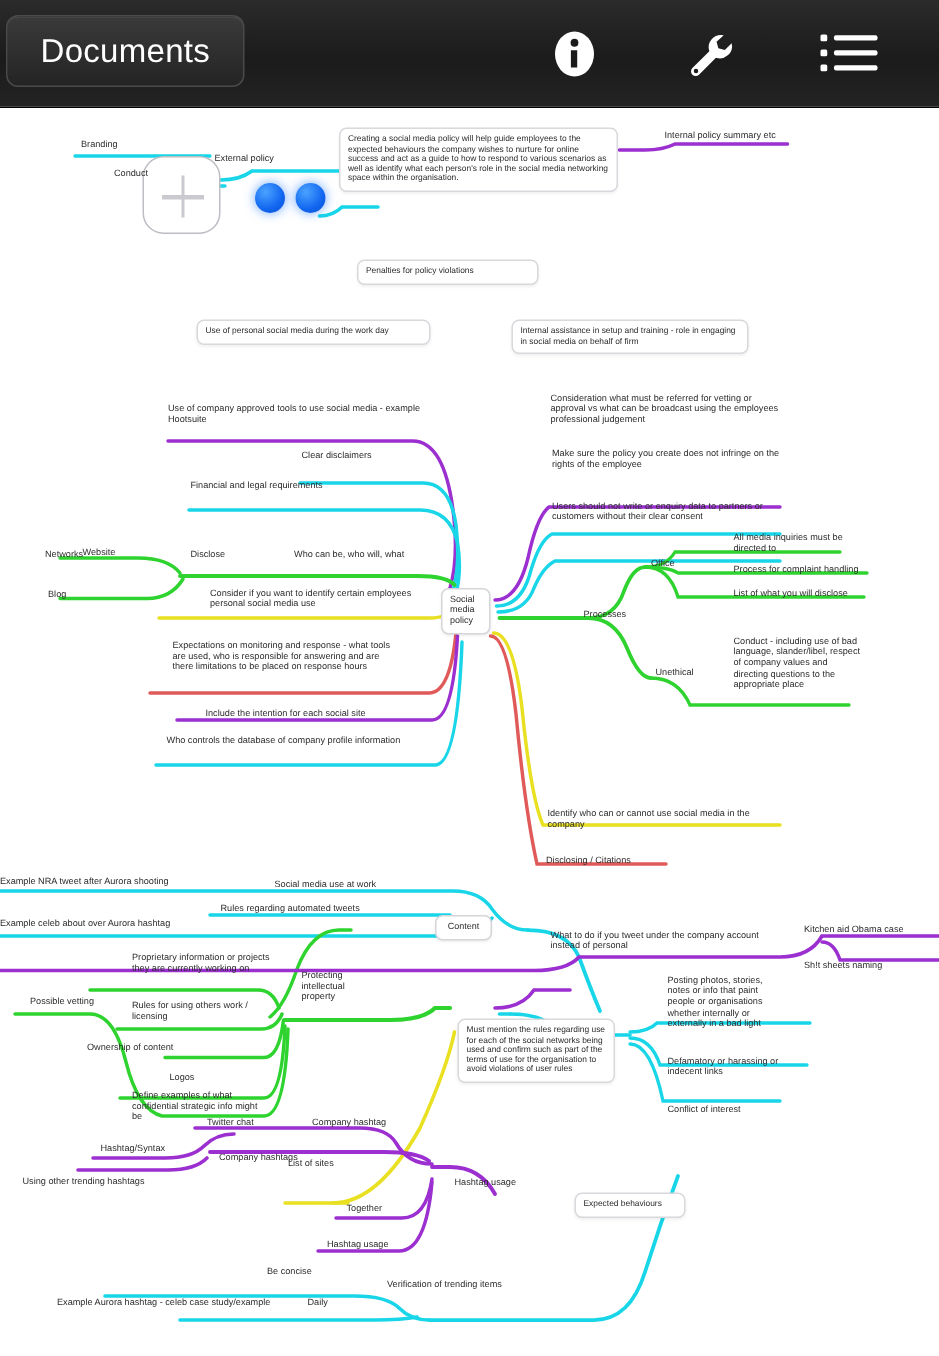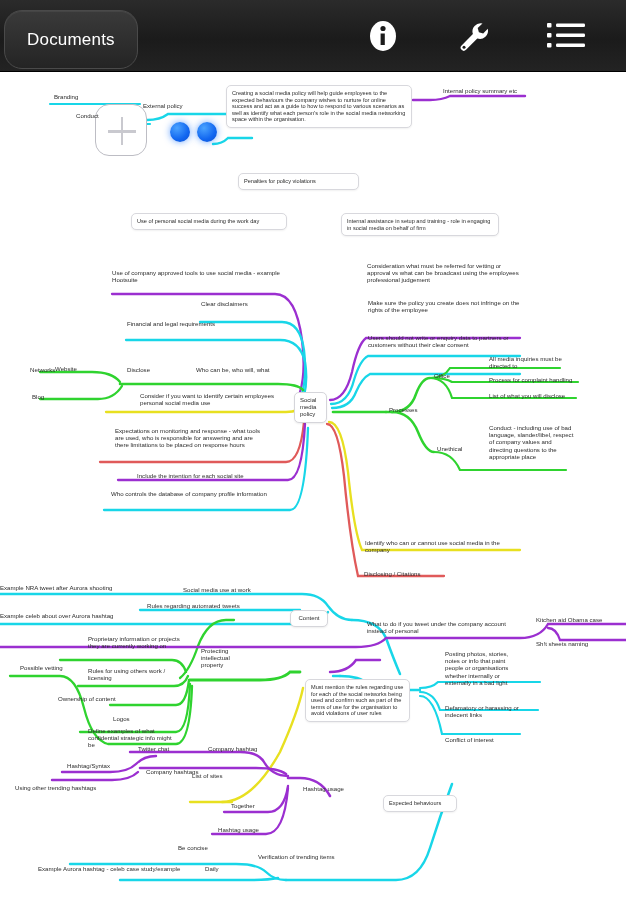--- a/index.html
+++ b/index.html
@@ -12,25 +12,25 @@
   #app { position: relative; width: 626px; height: 904px; background: #fff; }
 
   
   #topbar {
     position: absolute; left: 0; top: 0; width: 626px; height: 72px;
     background: linear-gradient(180deg,#2b2b2b 0%, #1b1b1b 55%, #232323 100%);
     border-bottom: 1px solid #000;
   }
   #doc-btn {
     position: absolute; left: 4px; top: 10px;
-    height: 59px; padding: 0 22px;
+    height: 48px; padding: 0 22px;
     display: flex; align-items: center;
-    border: 1px solid #4a4a4a; border-radius: 18px;
+    border: 1px solid #4a4a4a; border-radius: 8px;
     background: linear-gradient(180deg,#3a3a3a 0%, #242424 100%);
-    color: #fff; font-size: 17px; letter-spacing: .2px;
+    color: #fff; font-size: 22px; letter-spacing: .2px;
     box-shadow: 0 1px 0 rgba(255,255,255,.06) inset;
   }
   .tb-icon {
     position: absolute; top: 13px; height: 46px; width: 46px;
     display: flex; align-items: center; justify-content: center;
   }
   #info-btn { left: 360px; }
   #tools-btn { left: 450px; }
   #list-btn { left: 543px; }
 

